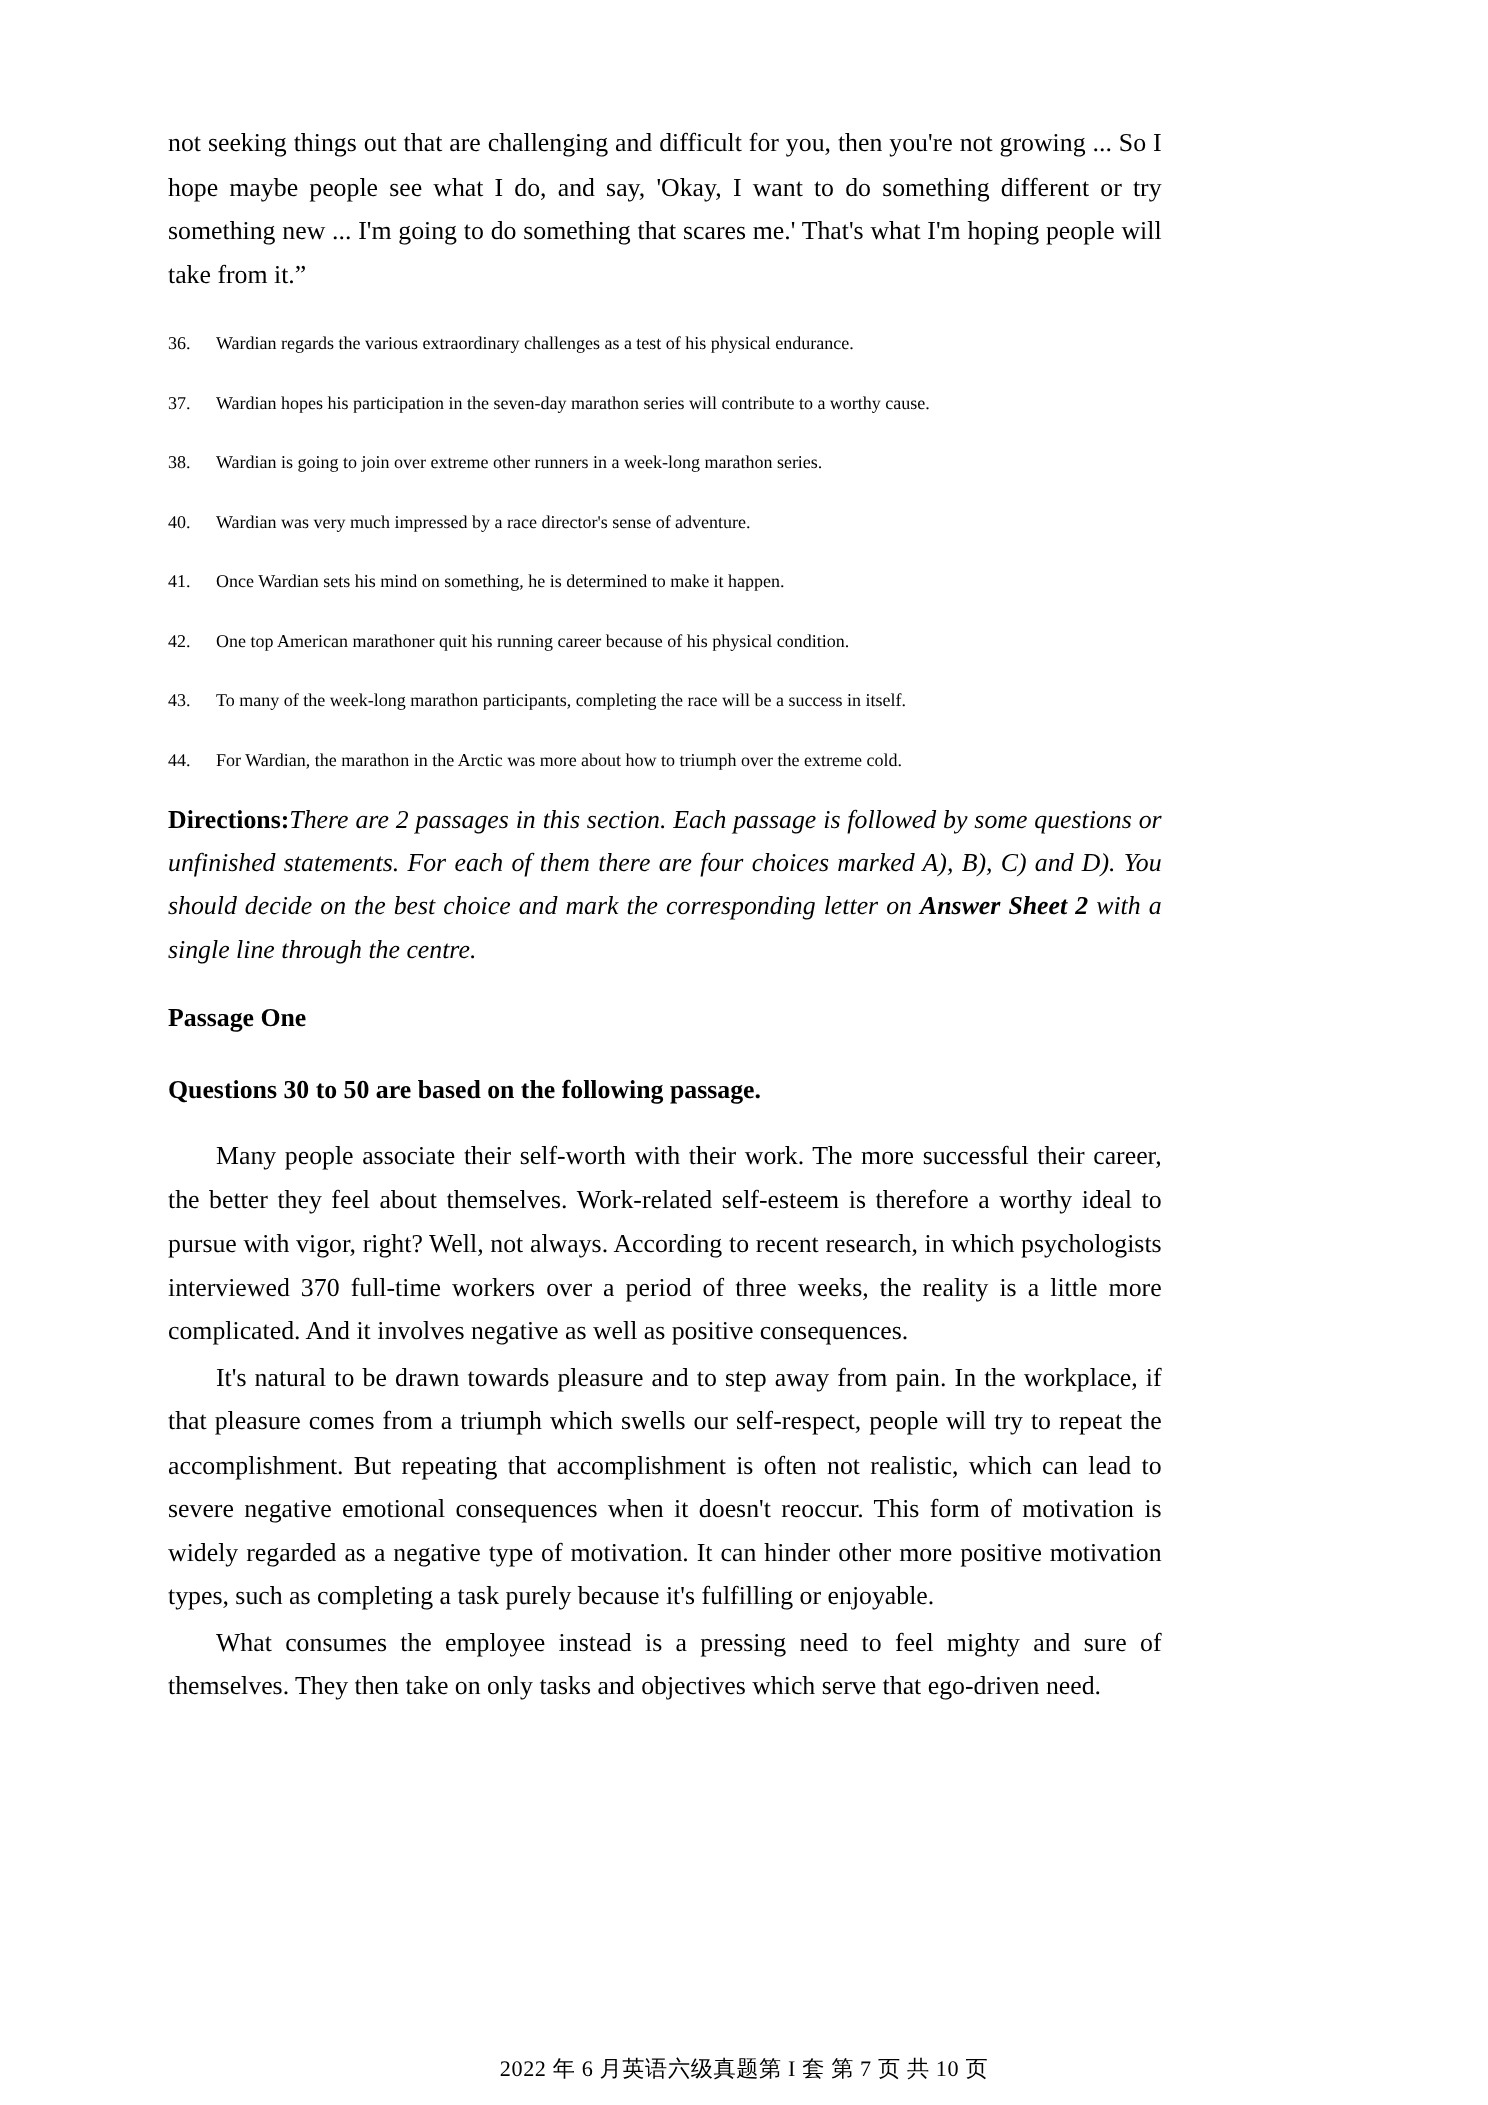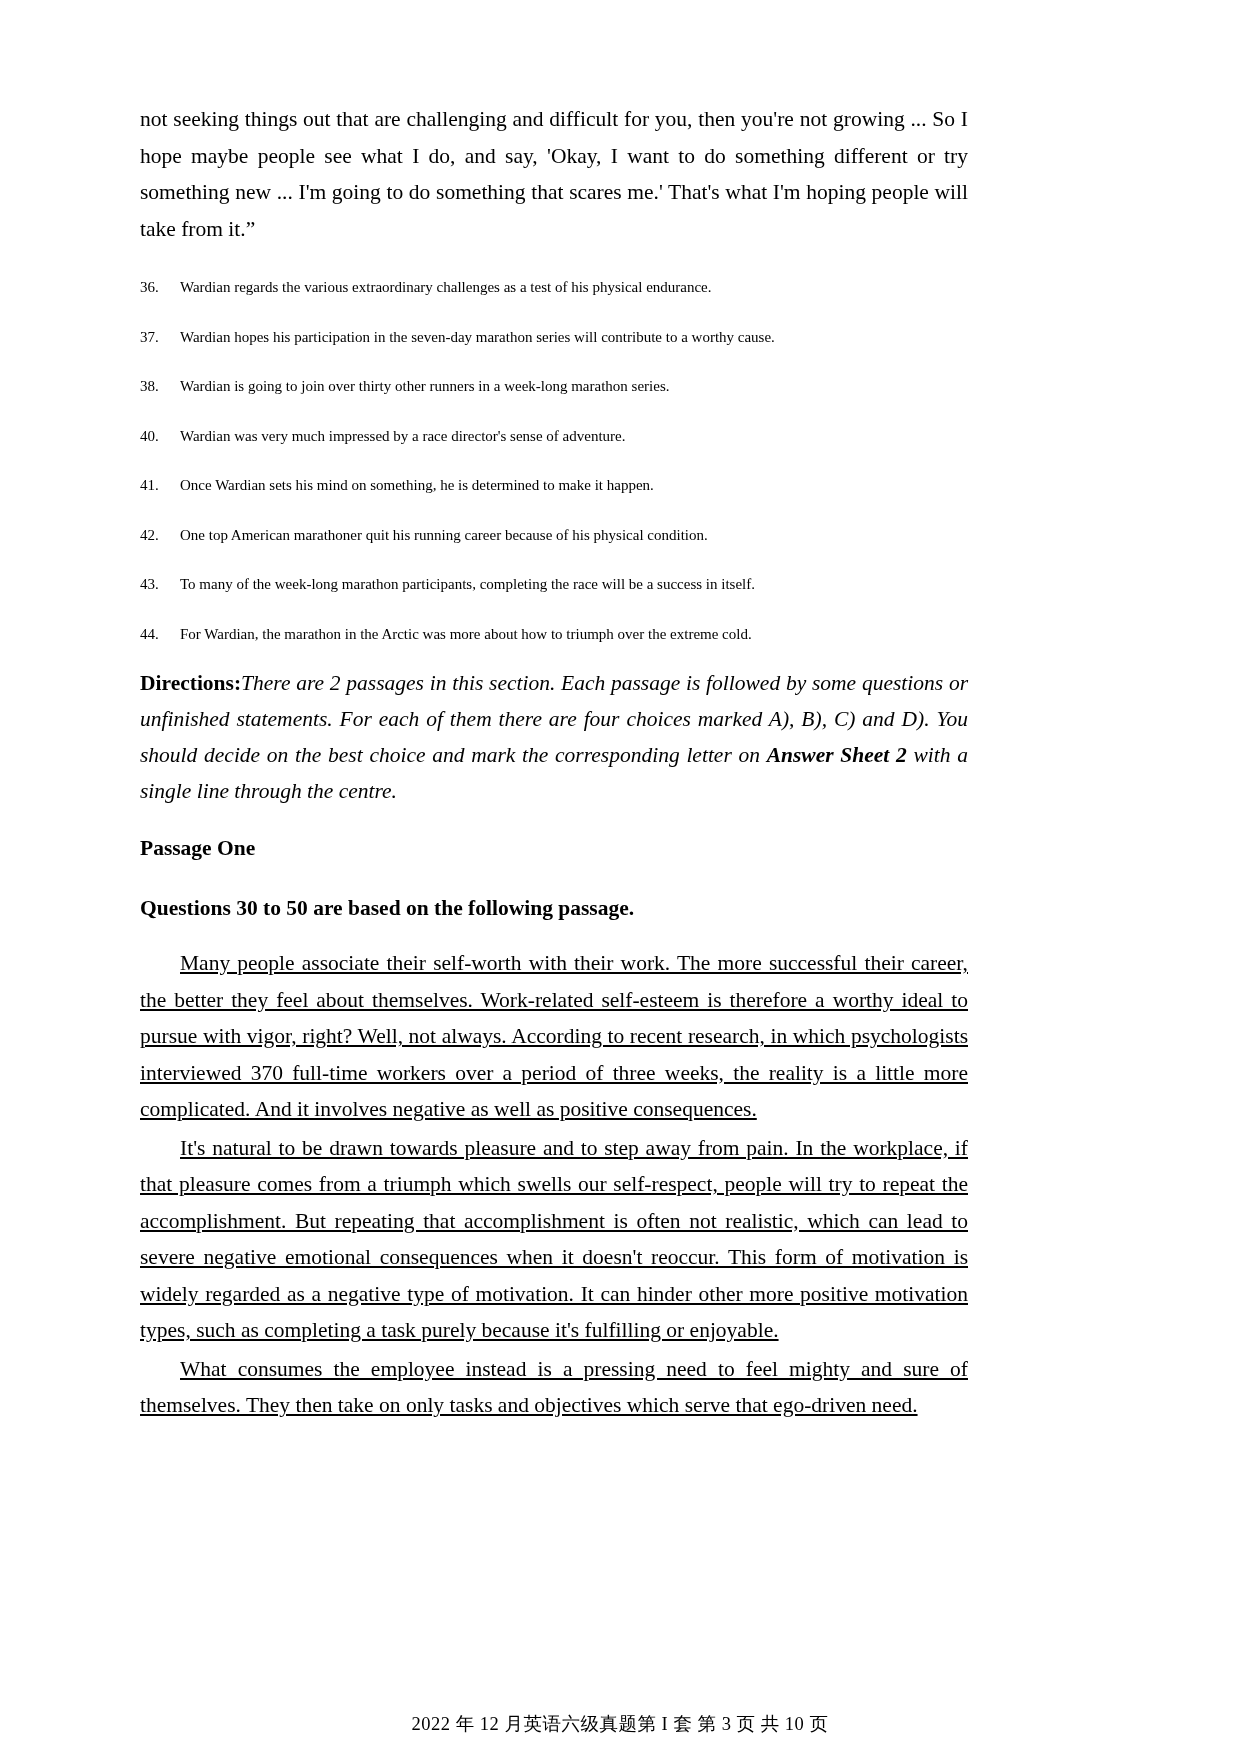--- a/index.html
+++ b/index.html
@@ -89,21 +89,20 @@
   #passage-one-heading { margin-top: 22px; }
   #questions-heading { margin-top: 26px; }
   
   .passage-body { margin-top: 20px; }
   .passage-para {
     font-size: 21.5px;
     line-height: 36.5px;
     text-align: justify;
     text-indent: 40px;
     margin: 0 0 2px 0;
-    text-decoration: underline;
   }
   
   #page-footer {
     position: absolute;
     left: 0;
     right: 0;
     bottom: 18px;
     text-align: center;
     font-size: 18.5px;
     font-family: "Liberation Serif", "DejaVu Serif", serif;
@@ -123,21 +122,21 @@
     <li class="stmt">
       <span class="stmt-num">36.</span>
       <span class="stmt-text">Wardian regards the various extraordinary challenges as a test of his physical endurance.</span>
     </li>
     <li class="stmt">
       <span class="stmt-num">37.</span>
       <span class="stmt-text">Wardian hopes his participation in the seven-day marathon series will contribute to a worthy cause.</span>
     </li>
     <li class="stmt full">
       <span class="stmt-num">38.</span>
-      <span class="stmt-text">Wardian is going to join over thirty other runners in a week-long marathon series.</span>
+      <span class="stmt-text">Wardian is going to join over extreme other runners in a week-long marathon series.</span>
     </li>
     <li class="stmt full">
       <span class="stmt-num">40.</span>
       <span class="stmt-text">Wardian was very much impressed by a race director's sense of adventure.</span>
     </li>
     <li class="stmt full">
       <span class="stmt-num">41.</span>
       <span class="stmt-text">Once Wardian sets his mind on something, he is determined to make it happen.</span>
     </li>
     <li class="stmt full">
@@ -164,13 +163,13 @@
   <div class="heading-bold" id="questions-heading">Questions 30 to 50 are based on the following passage.</div>
 
   <div class="passage-body">
     <p class="passage-para">Many people associate their self-worth with their work. The more successful their career, the better they feel about themselves. Work-related self-esteem is therefore a worthy ideal to pursue with vigor, right? Well, not always. According to recent research, in which psychologists interviewed 370 full-time workers over a period of three weeks, the reality is a little more complicated. And it involves negative as well as positive consequences.</p>
     <p class="passage-para">It's natural to be drawn towards pleasure and to step away from pain. In the workplace, if that pleasure comes from a triumph which swells our self-respect, people will try to repeat the accomplishment. But repeating that accomplishment is often not realistic, which can lead to severe negative emotional consequences when it doesn't reoccur. This form of motivation is widely regarded as a negative type of motivation. It can hinder other more positive motivation types, such as completing a task purely because it's fulfilling or enjoyable.</p>
     <p class="passage-para">What consumes the employee instead is a pressing need to feel mighty and sure of themselves. They then take on only tasks and objectives which serve that ego-driven need.</p>
   </div>
 
 </div>
 
-<div id="page-footer">2022 年 12 月英语六级真题第 I 套  第 3 页 共 10 页</div>
+<div id="page-footer">2022 年 6 月英语六级真题第 I 套  第 7 页 共 10 页</div>
 
 </body></html>

